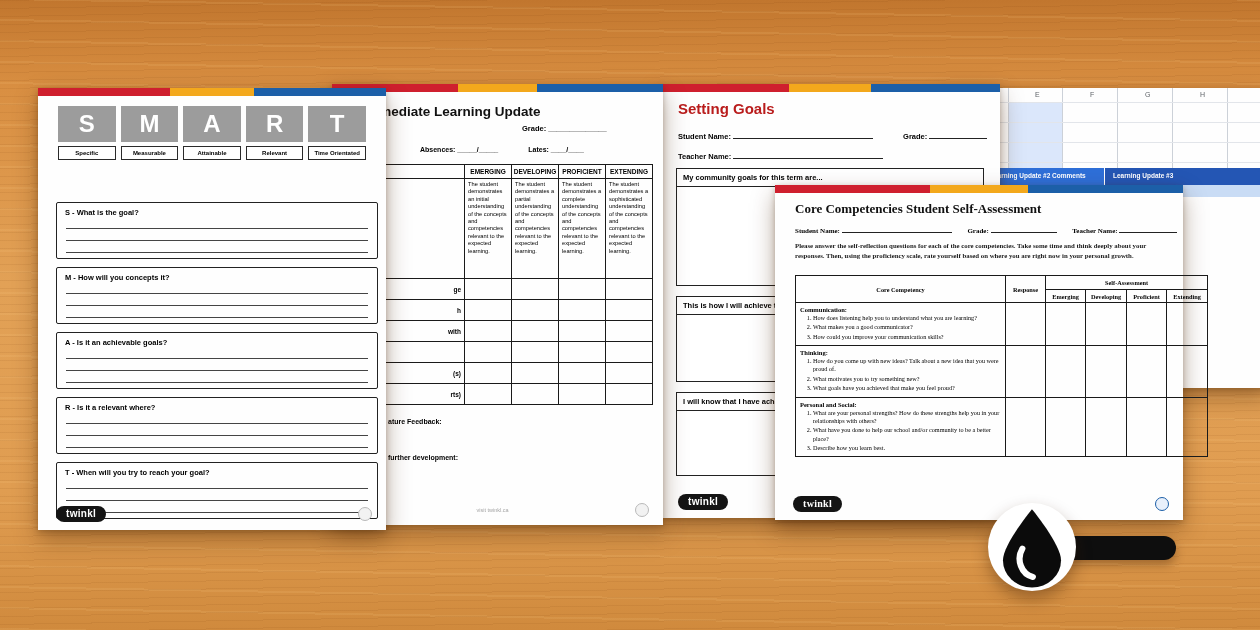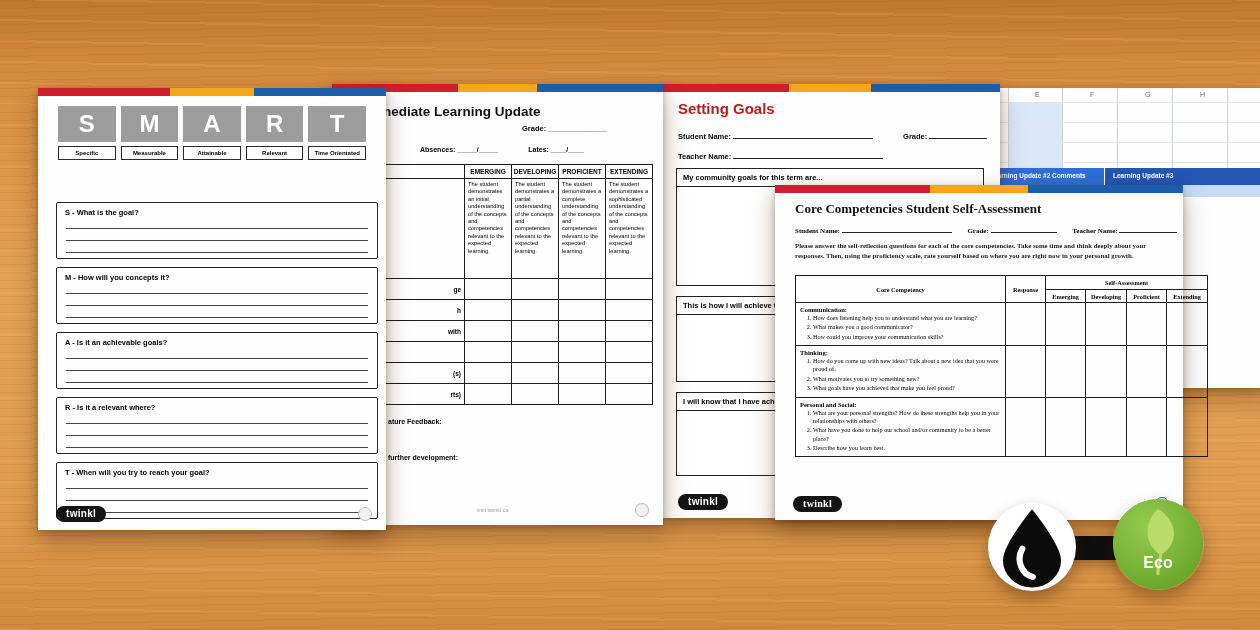--- a/index.html
+++ b/index.html
@@ -403,28 +403,14 @@
   <div class="connector"></div>
 
   <div class="badge badge-drop">
     <svg viewBox="0 0 100 100">
       <circle cx="50" cy="50" r="49" fill="#ffffff"></circle>
       <path d="M50 7 C50 7 17 47 17 65 a33 31 0 0 0 66 0 C83 47 50 7 50 7 Z" fill="#0b0b0b"></path>
       <path d="M39 52 a19 21 0 0 0 12 32" stroke="#ffffff" stroke-width="7" fill="none" stroke-linecap="round"></path>
     </svg>
   </div>
 
-  <div class="badge badge-eco">
-    <svg viewBox="0 0 100 100">
-      <defs>
-        <radialGradient id="ecoGrad" cx="38%" cy="30%" r="80%">
-          <stop offset="0%" stop-color="#94cb4f"></stop>
-          <stop offset="100%" stop-color="#66a227"></stop>
-        </radialGradient>
-      </defs>
-      <circle cx="50" cy="50" r="49" fill="url(#ecoGrad)"></circle>
-      <path d="M50 12 C70 24 75 48 53 62 C36 52 33 28 50 12 Z" fill="#b9dc6a"></path>
-      <path d="M53 62 C51 70 50 75 50 82" stroke="#b9dc6a" stroke-width="3.5" fill="none" stroke-linecap="round"></path>
-    </svg>
-    <span class="eco-text">Eco</span>
-  </div>
 
 </div>
 
 </body></html>

